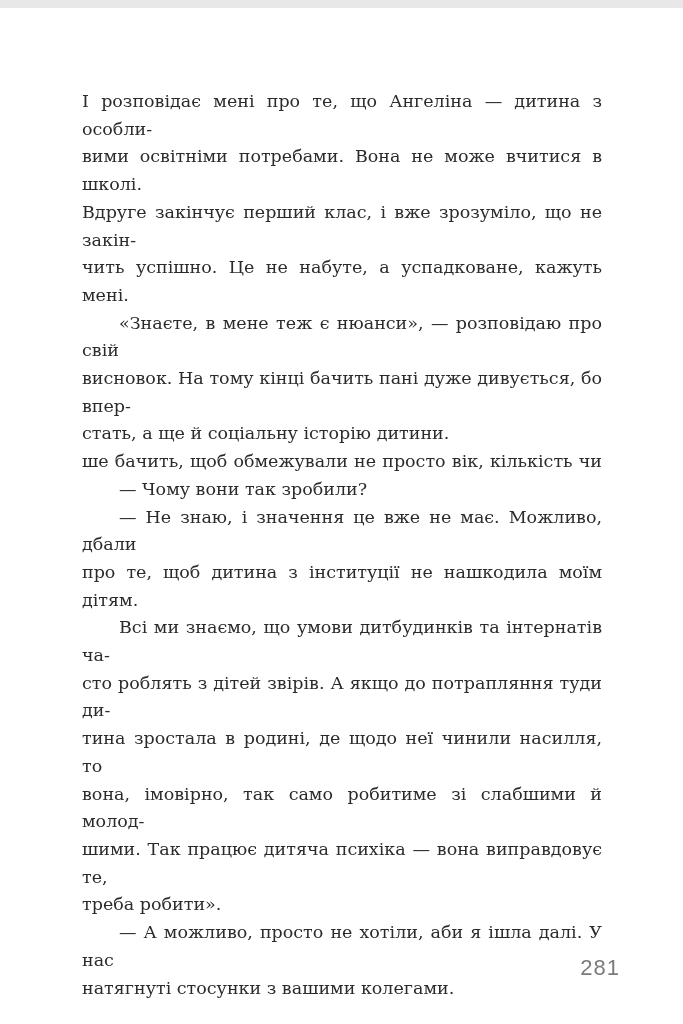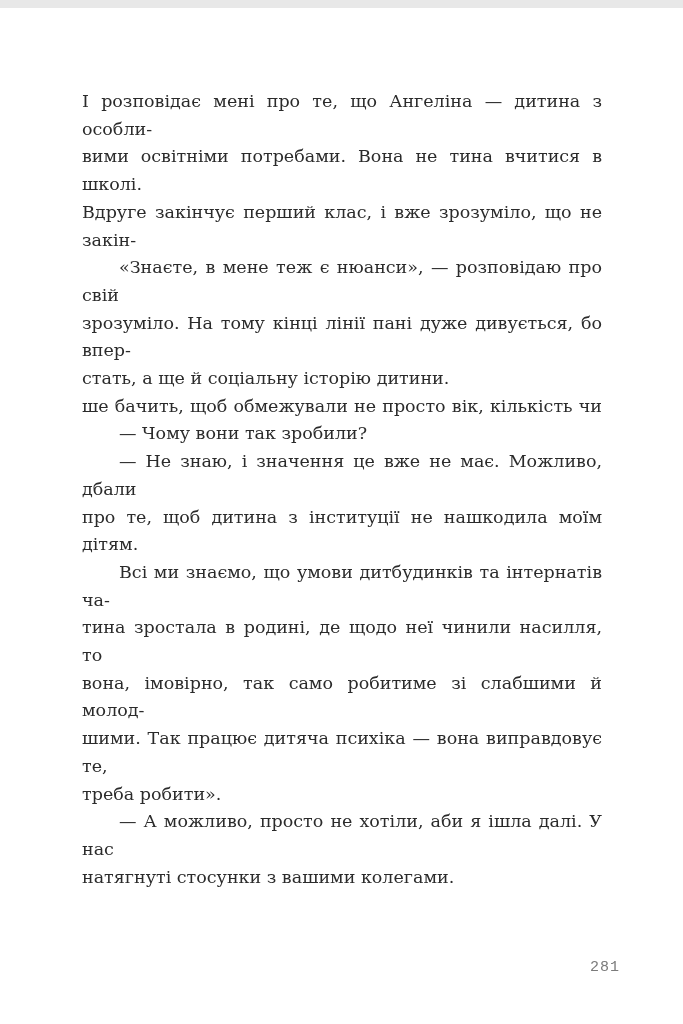--- a/index.html
+++ b/index.html
@@ -39,52 +39,54 @@
     text-align-last: left;
     -moz-text-align-last: left;
   }
   .line.indent {
     text-indent: 37px;
   }
   .page-number {
     position: absolute;
     right: 63px;
     top: 947px;
-    font-family: Liberation Mono, monospace;
-    font-size: 15px;
+    font-family: Liberation Sans, sans-serif;
+    font-size: 22px;
     line-height: 26px;
     color: var(--pagenum-color);
     letter-spacing: 1px;
   }
 </style>
 </head>
 <body>
 
 <div class="page">
   <div class="text-block">
       <div class="paragraph">
         <div class="line">І розповідає мені про те, що Ангеліна — дитина з особли-</div>
-        <div class="line">вими освітніми потребами. Вона не тина вчитися в школі.</div>
+        <div class="line">вими освітніми потребами. Вона не може вчитися в школі.</div>
         <div class="line">Вдруге закінчує перший клас, і вже зрозуміло, що не закін-</div>
+        <div class="line last">чить успішно. Це не набуте, а успадковане, кажуть мені.</div>
       </div>
       <div class="paragraph">
         <div class="line indent">«Знаєте, в мене теж є нюанси», — розповідаю про свій</div>
-        <div class="line">зрозуміло. На тому кінці лінії пані дуже дивується, бо впер-</div>
+        <div class="line">висновок. На тому кінці бачить пані дуже дивується, бо впер-</div>
         <div class="line last">стать, а ще й соціальну історію дитини.</div>
         <div class="line">ше бачить, щоб обмежували не просто вік, кількість чи</div>
       </div>
       <div class="paragraph">
         <div class="line last indent">— Чому вони так зробили?</div>
       </div>
       <div class="paragraph">
         <div class="line indent">— Не знаю, і значення це вже не має. Можливо, дбали</div>
         <div class="line last">про те, щоб дитина з інституції не нашкодила моїм дітям.</div>
       </div>
       <div class="paragraph">
         <div class="line indent">Всі ми знаємо, що умови дитбудинків та інтернатів ча-</div>
+        <div class="line">сто роблять з дітей звірів. А якщо до потрапляння туди ди-</div>
         <div class="line">тина зростала в родині, де щодо неї чинили насилля, то</div>
         <div class="line">вона, імовірно, так само робитиме зі слабшими й молод-</div>
         <div class="line">шими. Так працює дитяча психіка — вона виправдовує те,</div>
         <div class="line last">треба робити».</div>
       </div>
       <div class="paragraph">
         <div class="line indent">— А можливо, просто не хотіли, аби я ішла далі. У нас</div>
         <div class="line last">натягнуті стосунки з вашими колегами.</div>
       </div>
     </div>

